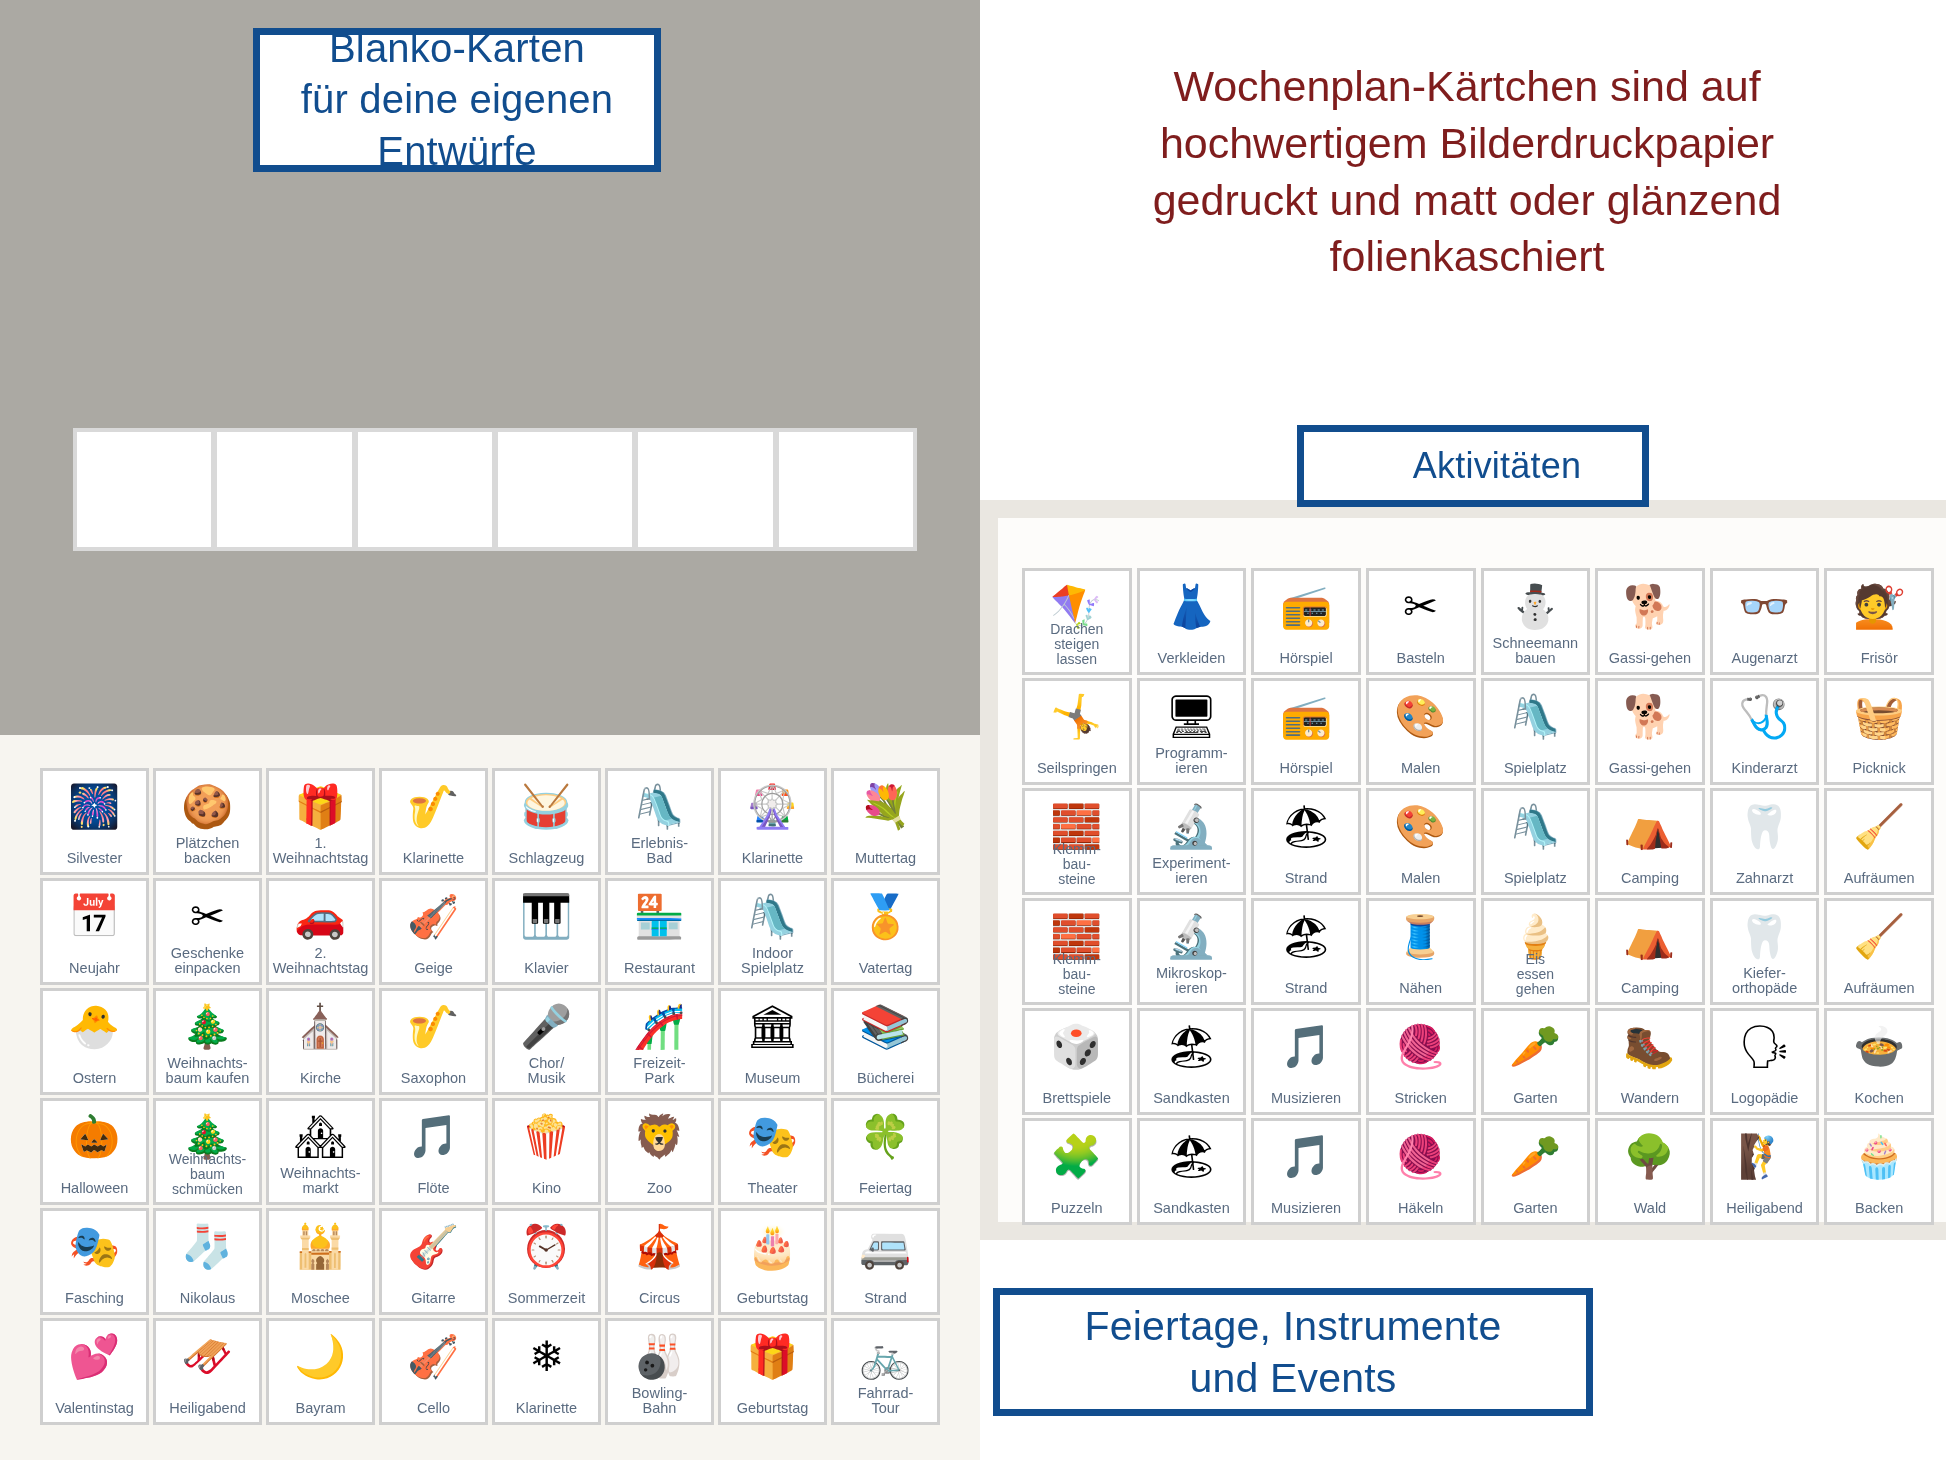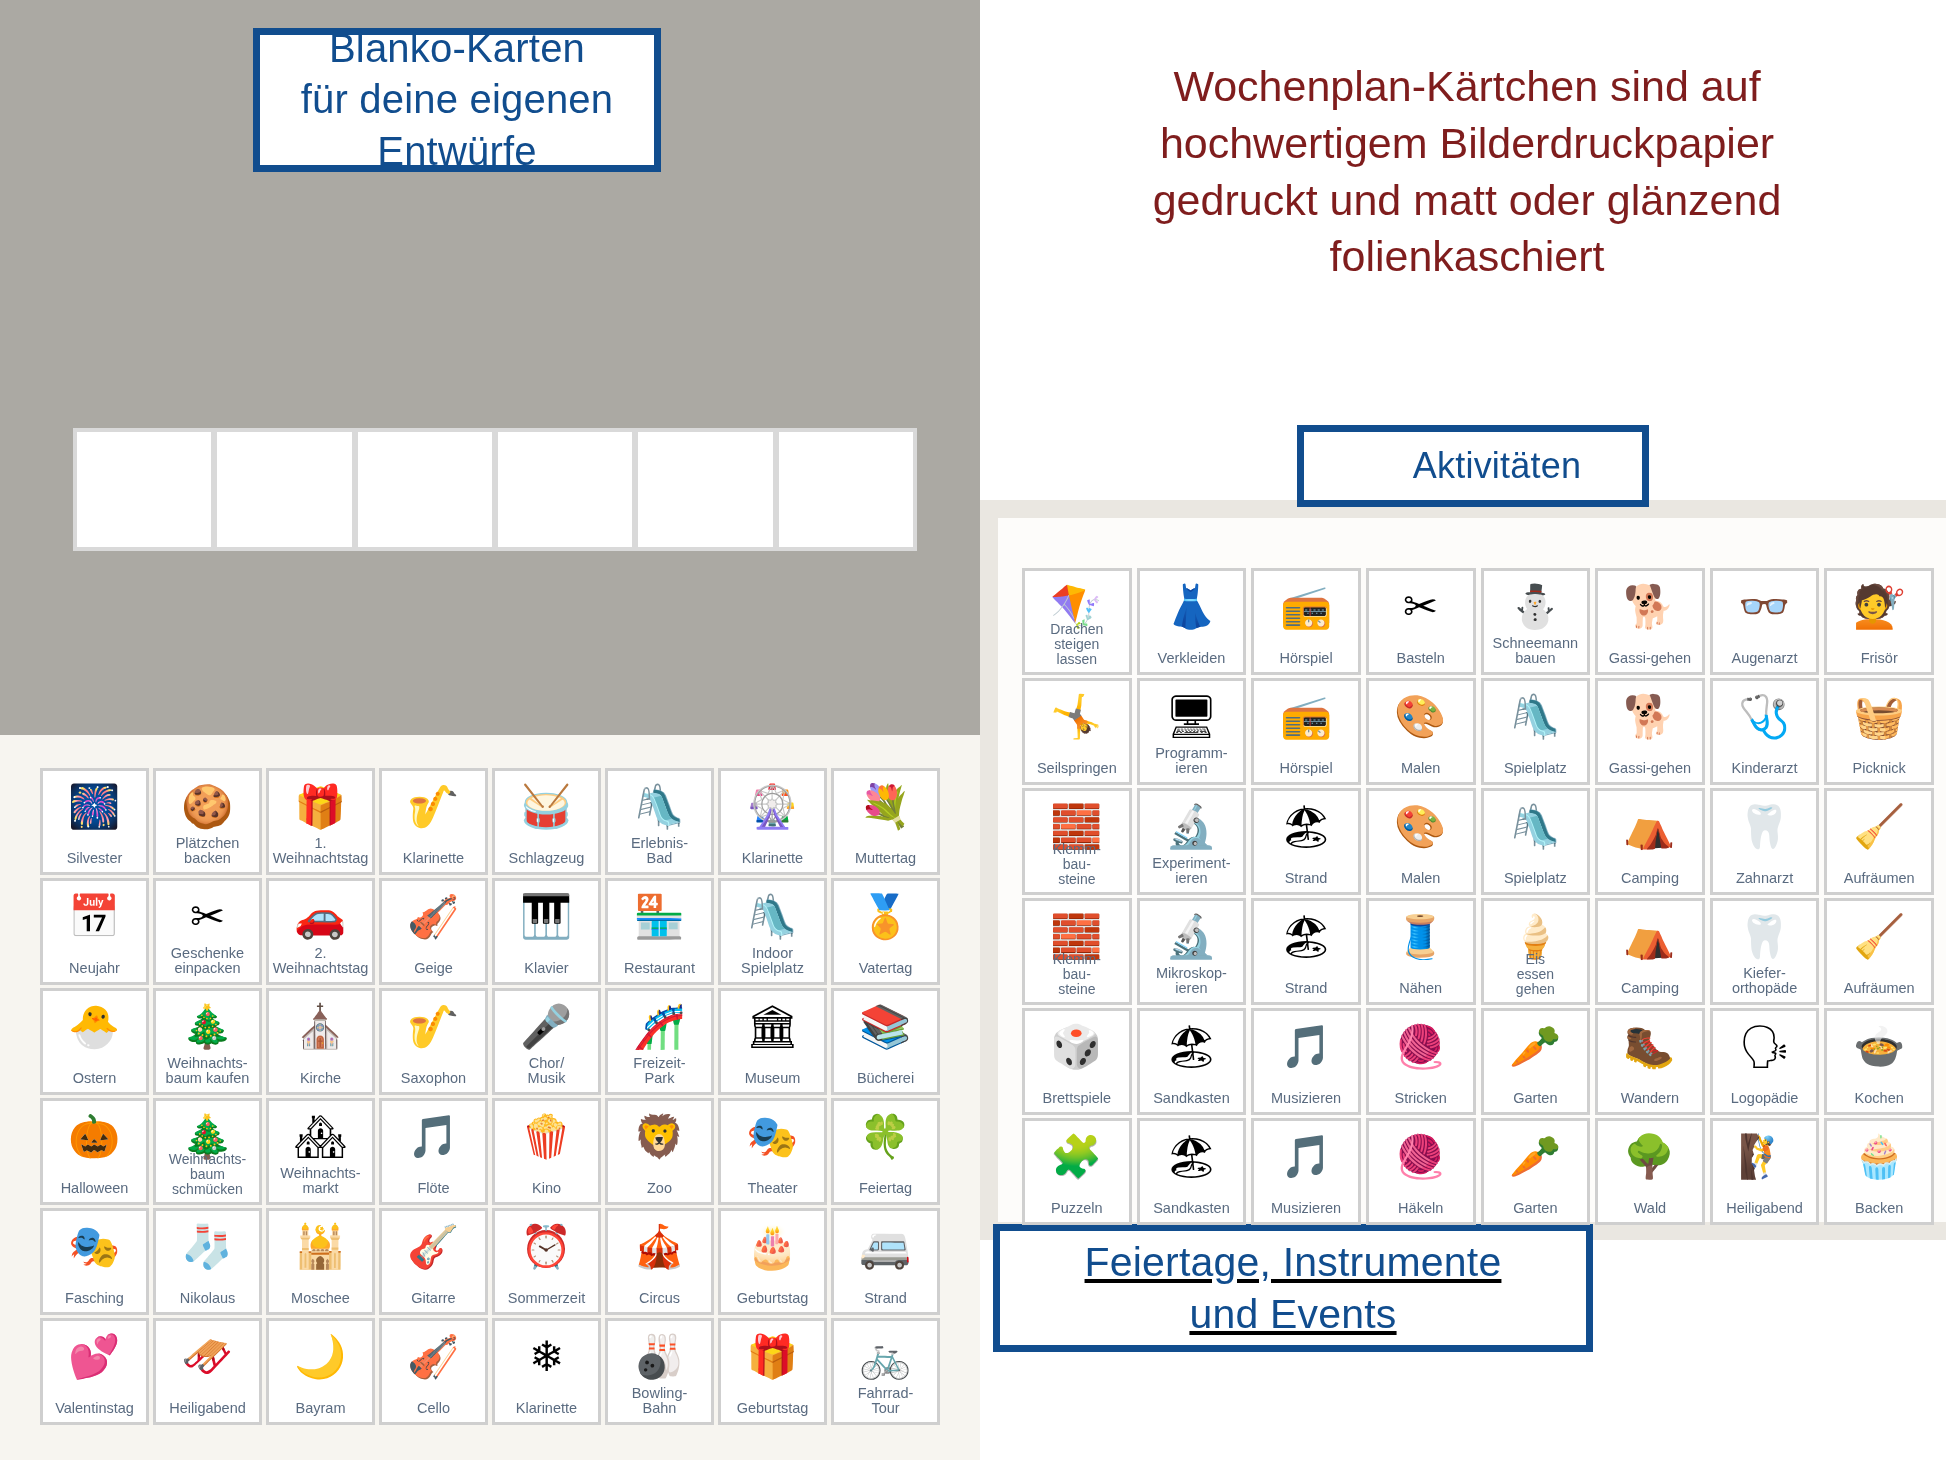--- a/index.html
+++ b/index.html
@@ -41,21 +41,21 @@
     color:#114d8e;text-align:center;line-height:1.28;
     font-weight:400;letter-spacing:.2px;
   }
 
   #blanko-box{left:253px;top:28px;width:408px;height:144px;}
   #blanko-box span{font-size:40px;}
 
   #aktivitaeten-box{left:1297px;top:425px;width:352px;height:82px;}
   #aktivitaeten-box span{font-size:36px;margin-left:48px;}
 
-  #feiertage-box{left:993px;top:1224px;width:600px;height:128px;text-decoration:underline;}
+  #feiertage-box{left:993px;top:1288px;width:600px;height:128px;}
   #feiertage-box span{font-size:41px;}
 
   
   #intro-text{
     position:absolute;left:1086px;top:58px;width:762px;
     text-align:center;color:#7f1d1d;font-size:43px;line-height:1.32;
   }
 
   
   #blank-strip{

